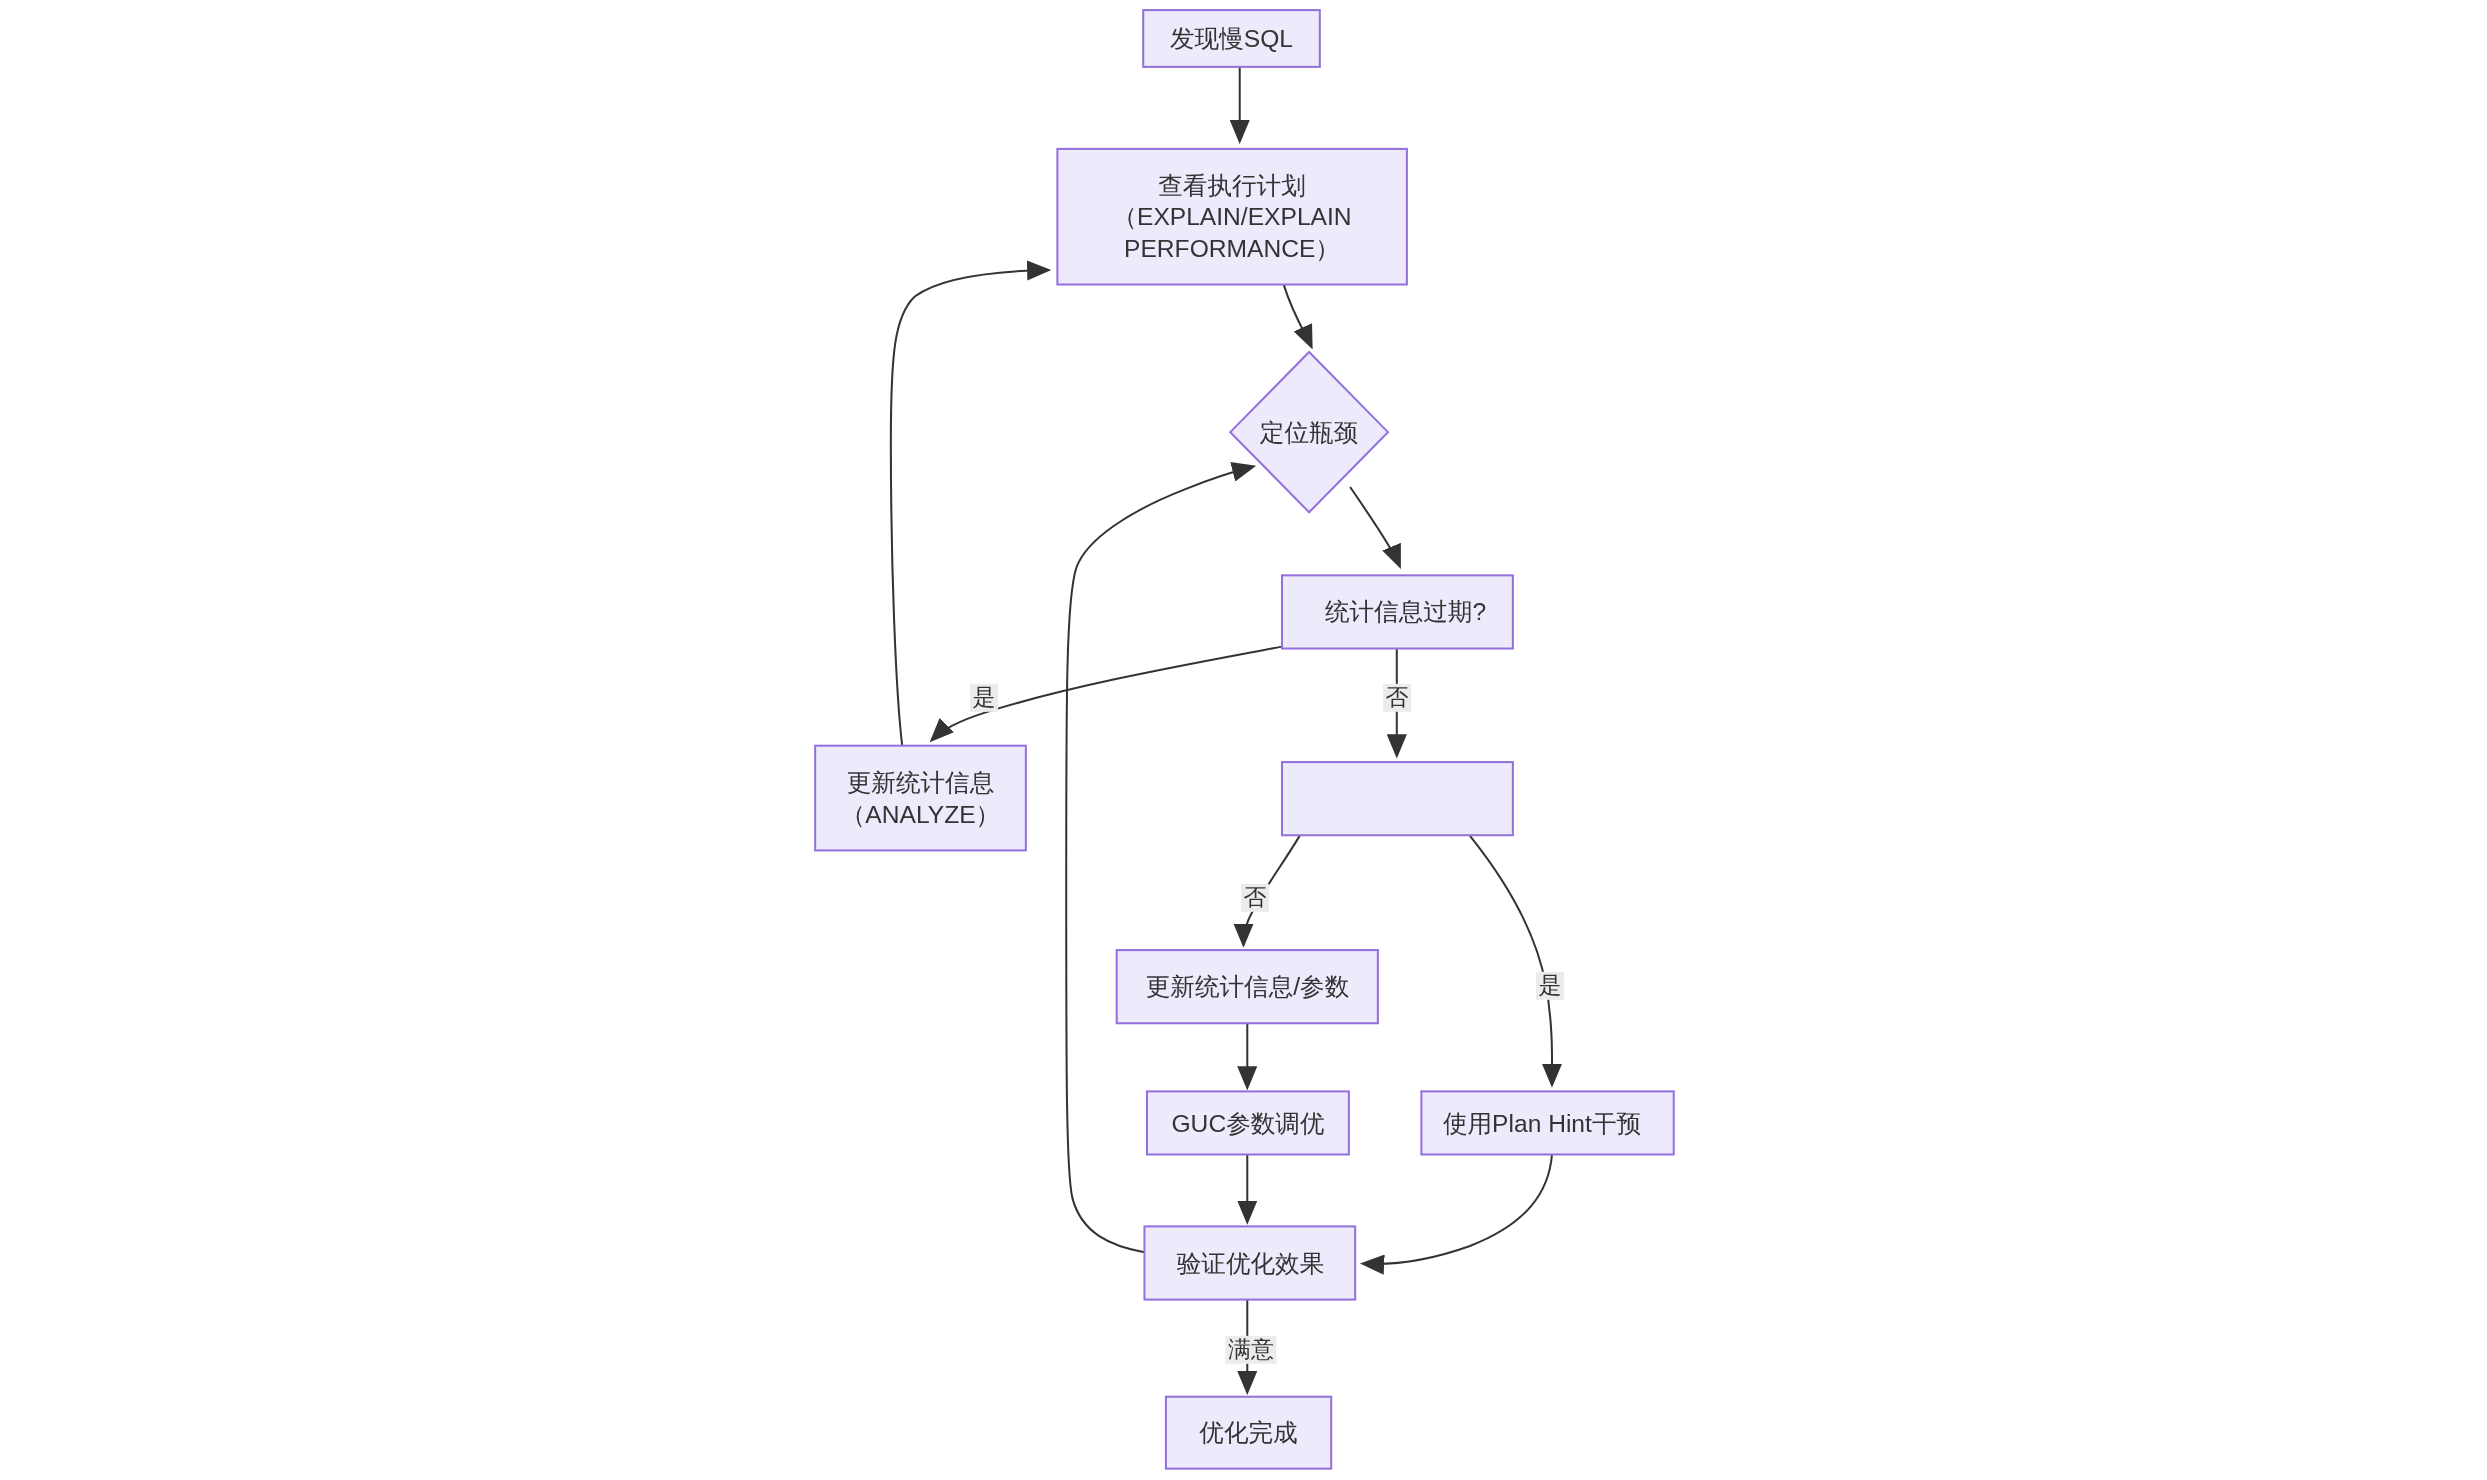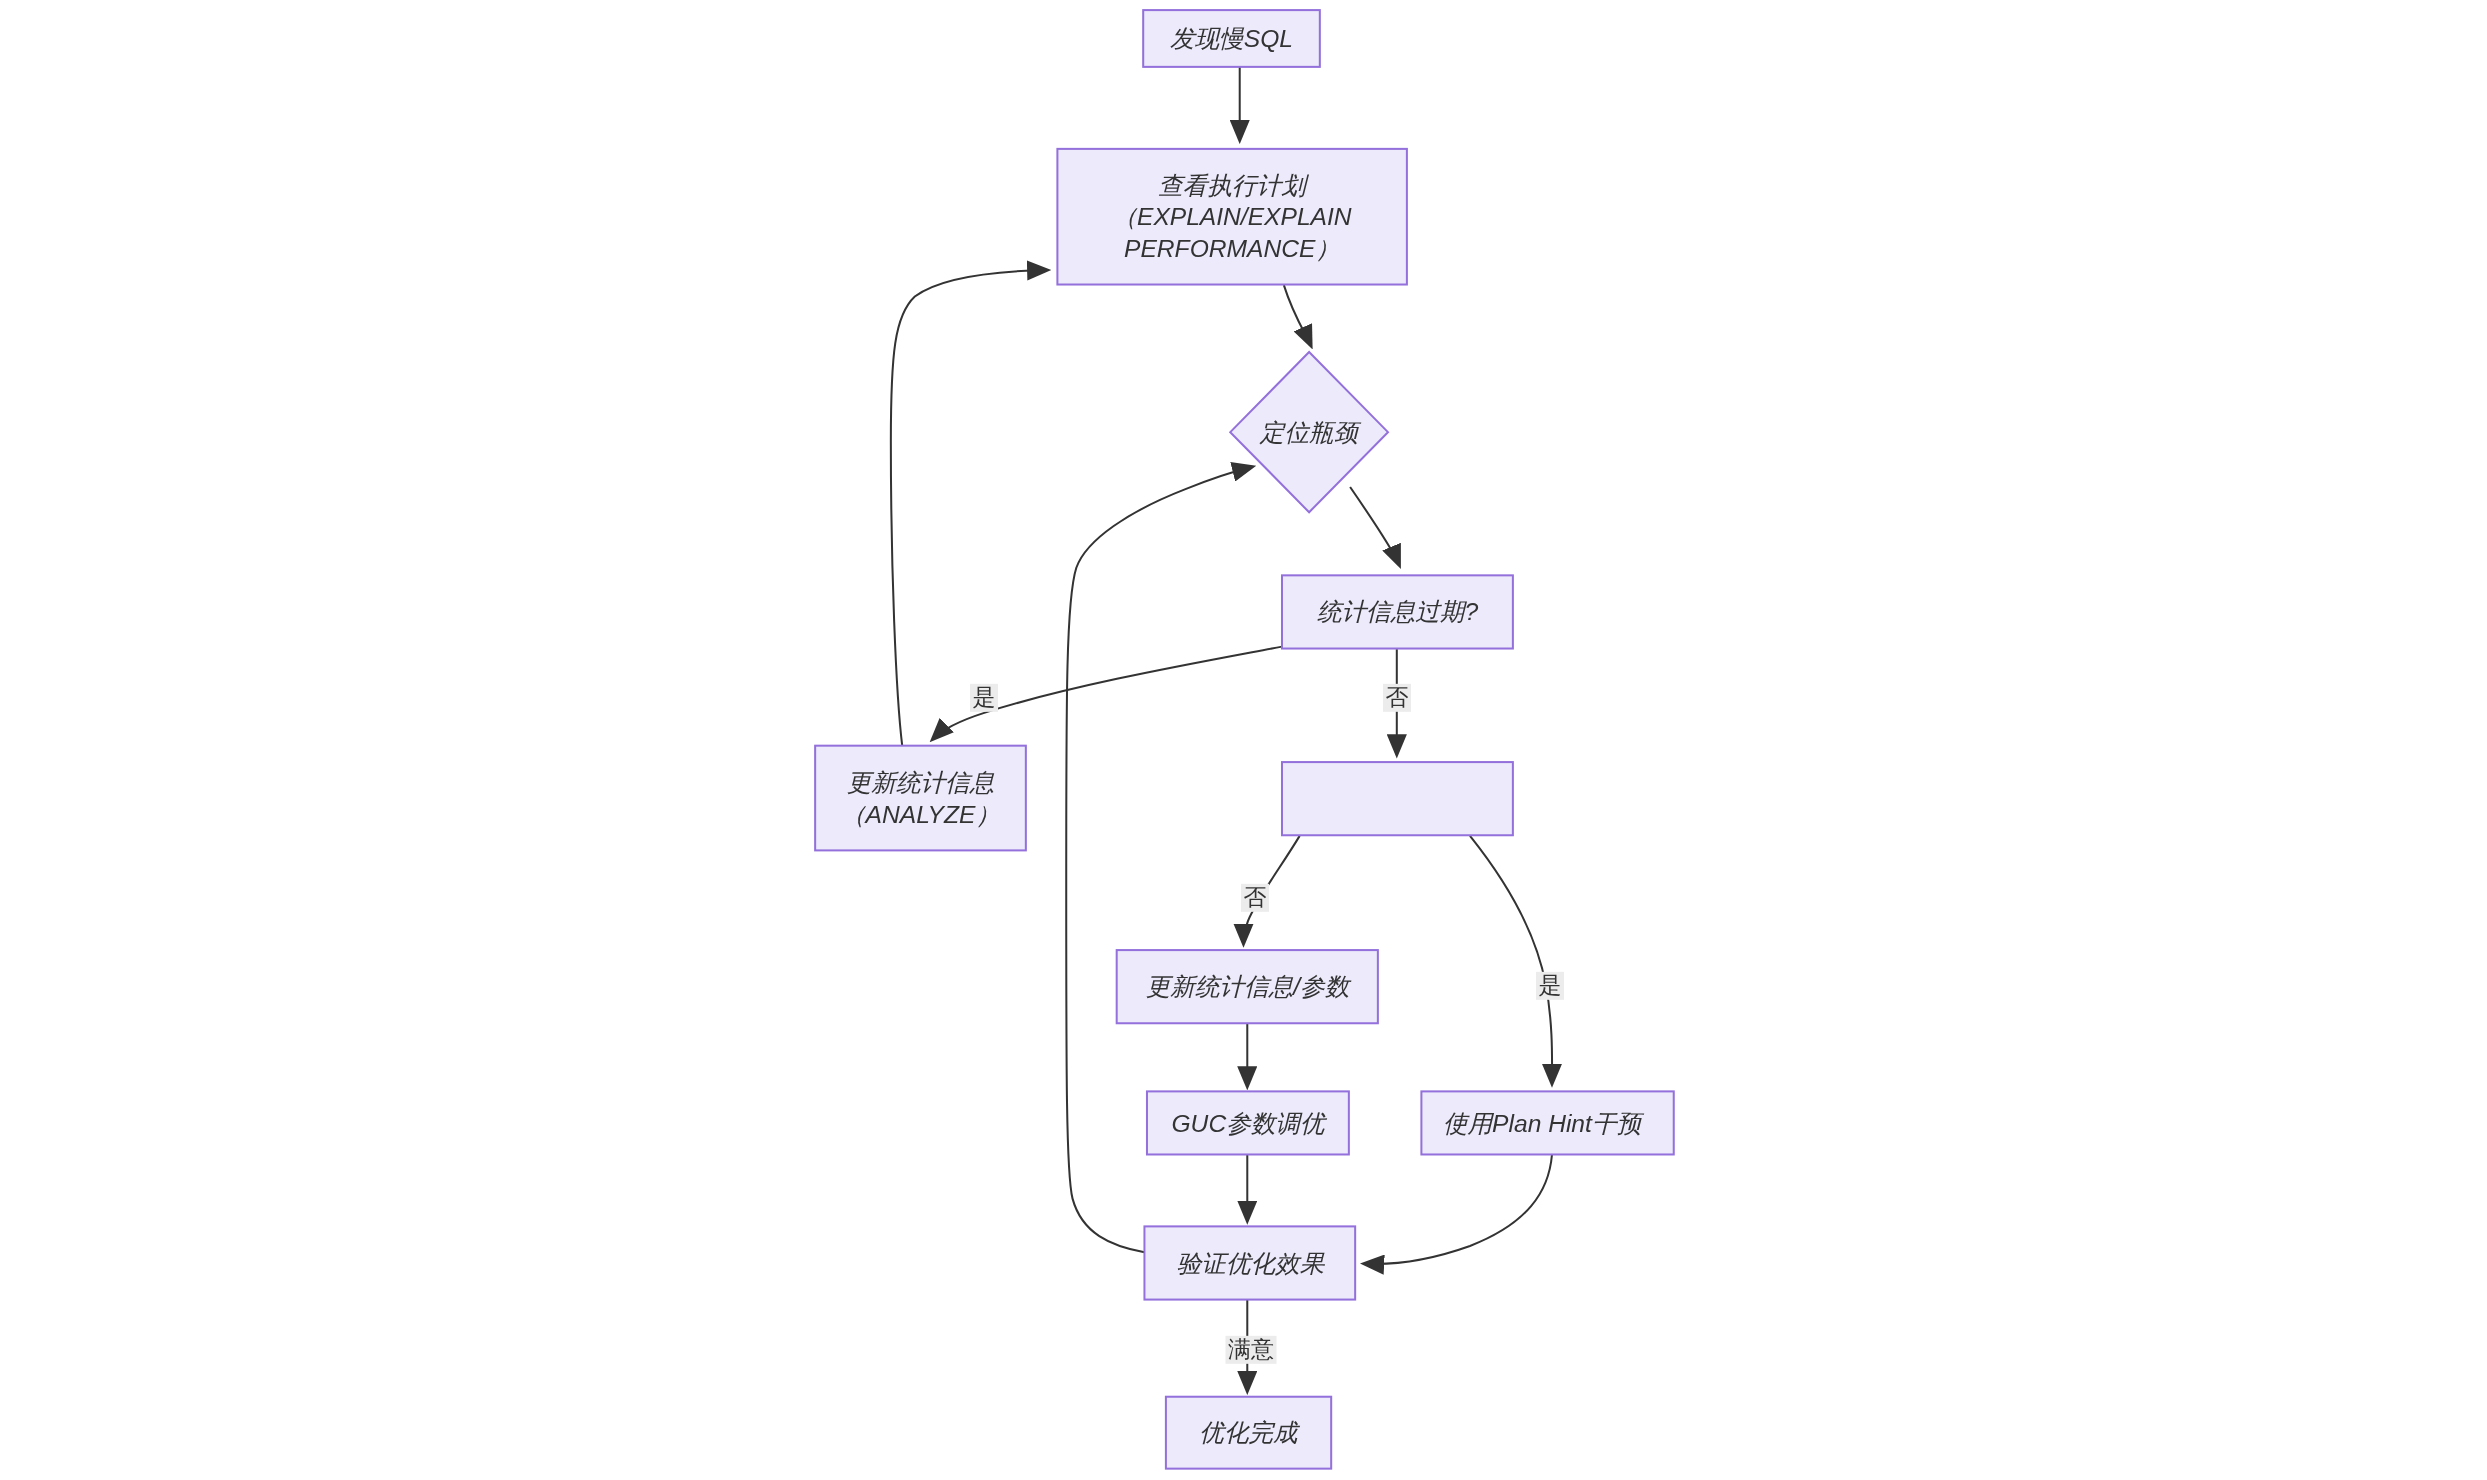--- a/index.html
+++ b/index.html
@@ -45,21 +45,20 @@
     justify-content: center;
     text-align: center;
     color: #333333;
     font-size: 24.6px;
     line-height: 1.28;
     pointer-events: none;
     white-space: nowrap;
   }
   .node-label .ln {
     display: block;
-    font-style: italic;
   }
   .edge-label {
     position: absolute;
     background: #ECECEC;
     color: #333333;
     font-size: 23px;
     line-height: 1.12;
     padding: 1.3px 2.5px;
     white-space: nowrap;
     transform: translate(-50%, -50%);
@@ -138,21 +137,21 @@
   <div class="node-label" style="left:1057px; top:149px; width:350px; height:136px;">
     <span class="ln">查看执行计划</span>
     <span class="ln">（EXPLAIN/EXPLAIN</span>
     <span class="ln">PERFORMANCE）</span>
   </div>
 
   <div class="node-label" style="left:1230px; top:404px; width:158px; height:57px;">
     <span class="ln">定位瓶颈</span>
   </div>
 
-  <div class="node-label" style="left:1282px; top:575px; width:231px; height:73px;">
+  <div class="node-label" style="left:1282px; top:575px; width:231px; height:73px;padding-left:8px;">
     <span class="ln">统计信息过期?</span>
   </div>
 
   <div class="node-label" style="left:815px; top:746px; width:211px; height:105px;">
     <span class="ln">更新统计信息</span>
     <span class="ln">（ANALYZE）</span>
   </div>
 
 
   <div class="node-label" style="left:1117px; top:950px; width:261px; height:73px;">

